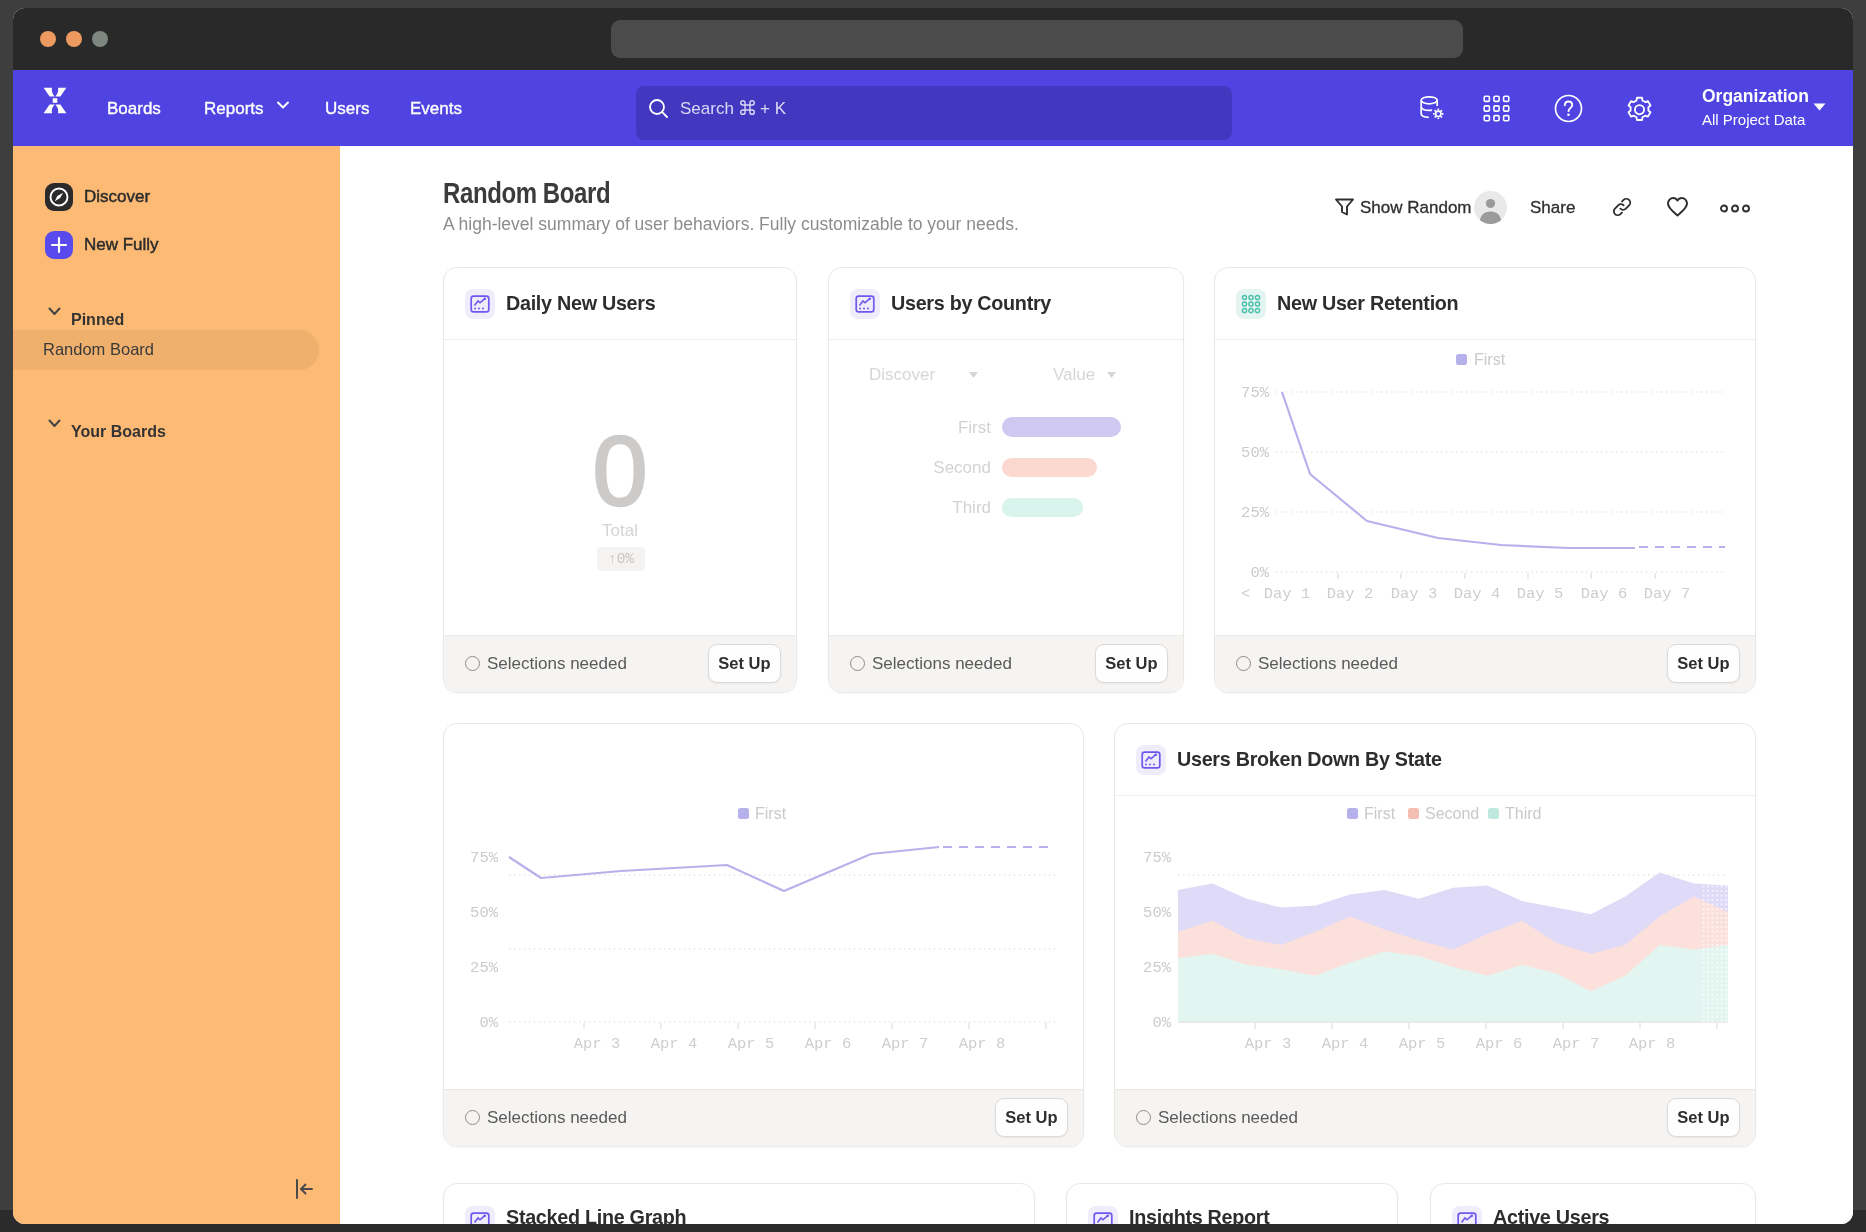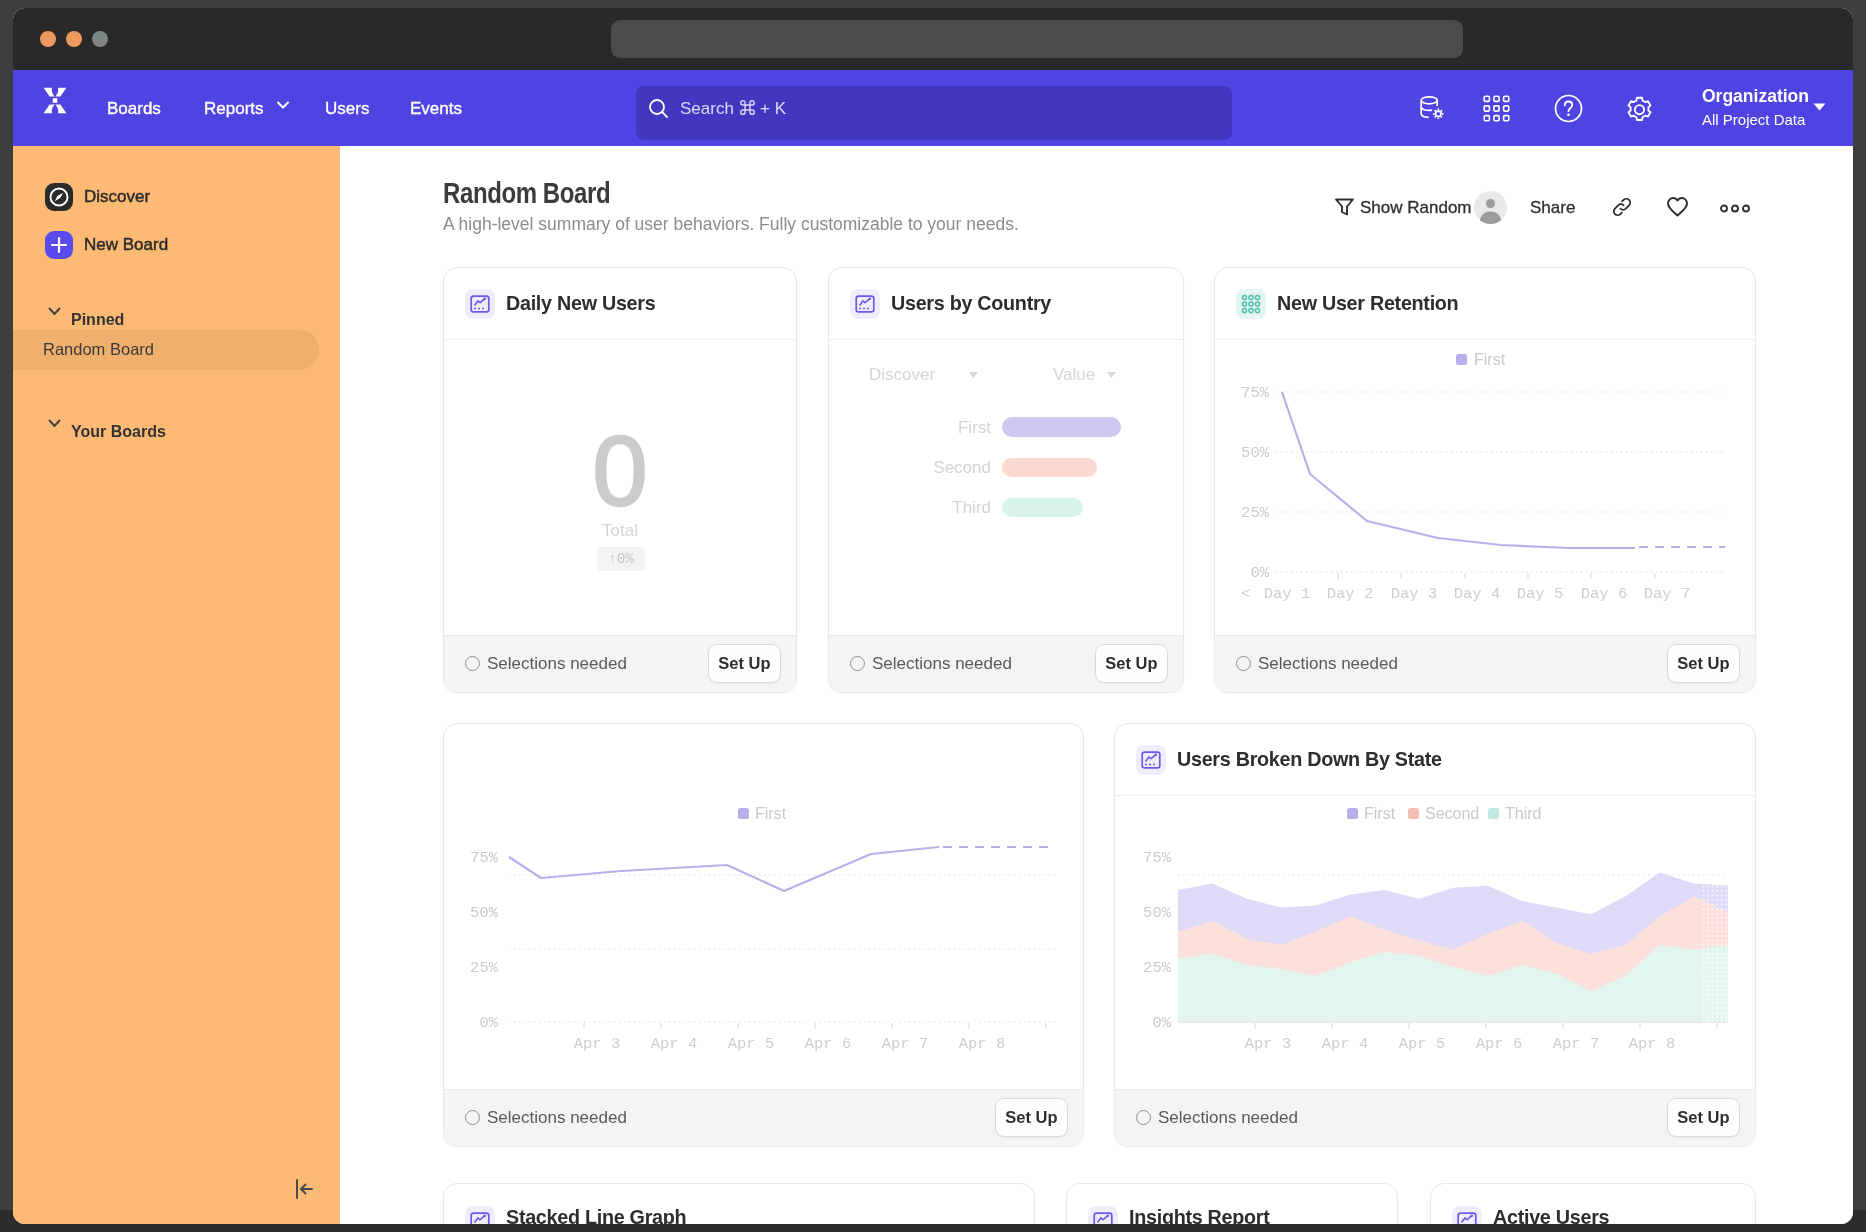--- a/index.html
+++ b/index.html
@@ -119,21 +119,21 @@
         <circle cx="14" cy="14" r="8.5" stroke="#fff" stroke-width="1.9" fill="none"></circle>
         <path d="M9.8 18.2 L12.3 12.9 L18.2 9.8 L15.1 15.1 Z" fill="#fff"></path>
       </svg>
     </div>
     <div class="sblabel" style="top:40px;">Discover</div>
     <div class="sq" style="left:32px; top:85px; background:#584AEC;">
       <svg width="28" height="28" viewBox="0 0 28 28">
         <path d="M14 7 V21 M7 14 H21" stroke="#fff" stroke-width="2.2" stroke-linecap="round"></path>
       </svg>
     </div>
-    <div class="sblabel" style="top:88px;">New Board</div>
+    <div class="sblabel" style="top:88px;">New Fully</div>
     <svg class="abs" style="left:35px; top:161px;" width="13" height="9" viewBox="0 0 13 9">
         <path d="M1.5 1.5 L6.5 7 L11.5 1.5" stroke="#444" stroke-width="2" fill="none" stroke-linecap="round" stroke-linejoin="round"></path>
       </svg>
     <div class="sbsec" style="top:156px;">Pinned</div>
     <div class="abs" style="left:0; top:184px; width:306px; height:40px; background:rgba(30,24,18,0.062); border-radius:0 20px 20px 0;"></div>
     <div class="abs" style="left:30px; top:193px; font-size:16.5px; color:#3A3A3A; height:21px; line-height:21px;">Random Board</div>
     <svg class="abs" style="left:35px; top:273px;" width="13" height="9" viewBox="0 0 13 9">
         <path d="M1.5 1.5 L6.5 7 L11.5 1.5" stroke="#444" stroke-width="2" fill="none" stroke-linecap="round" stroke-linejoin="round"></path>
       </svg>
     <div class="sbsec" style="top:268px;">Your Boards</div>

